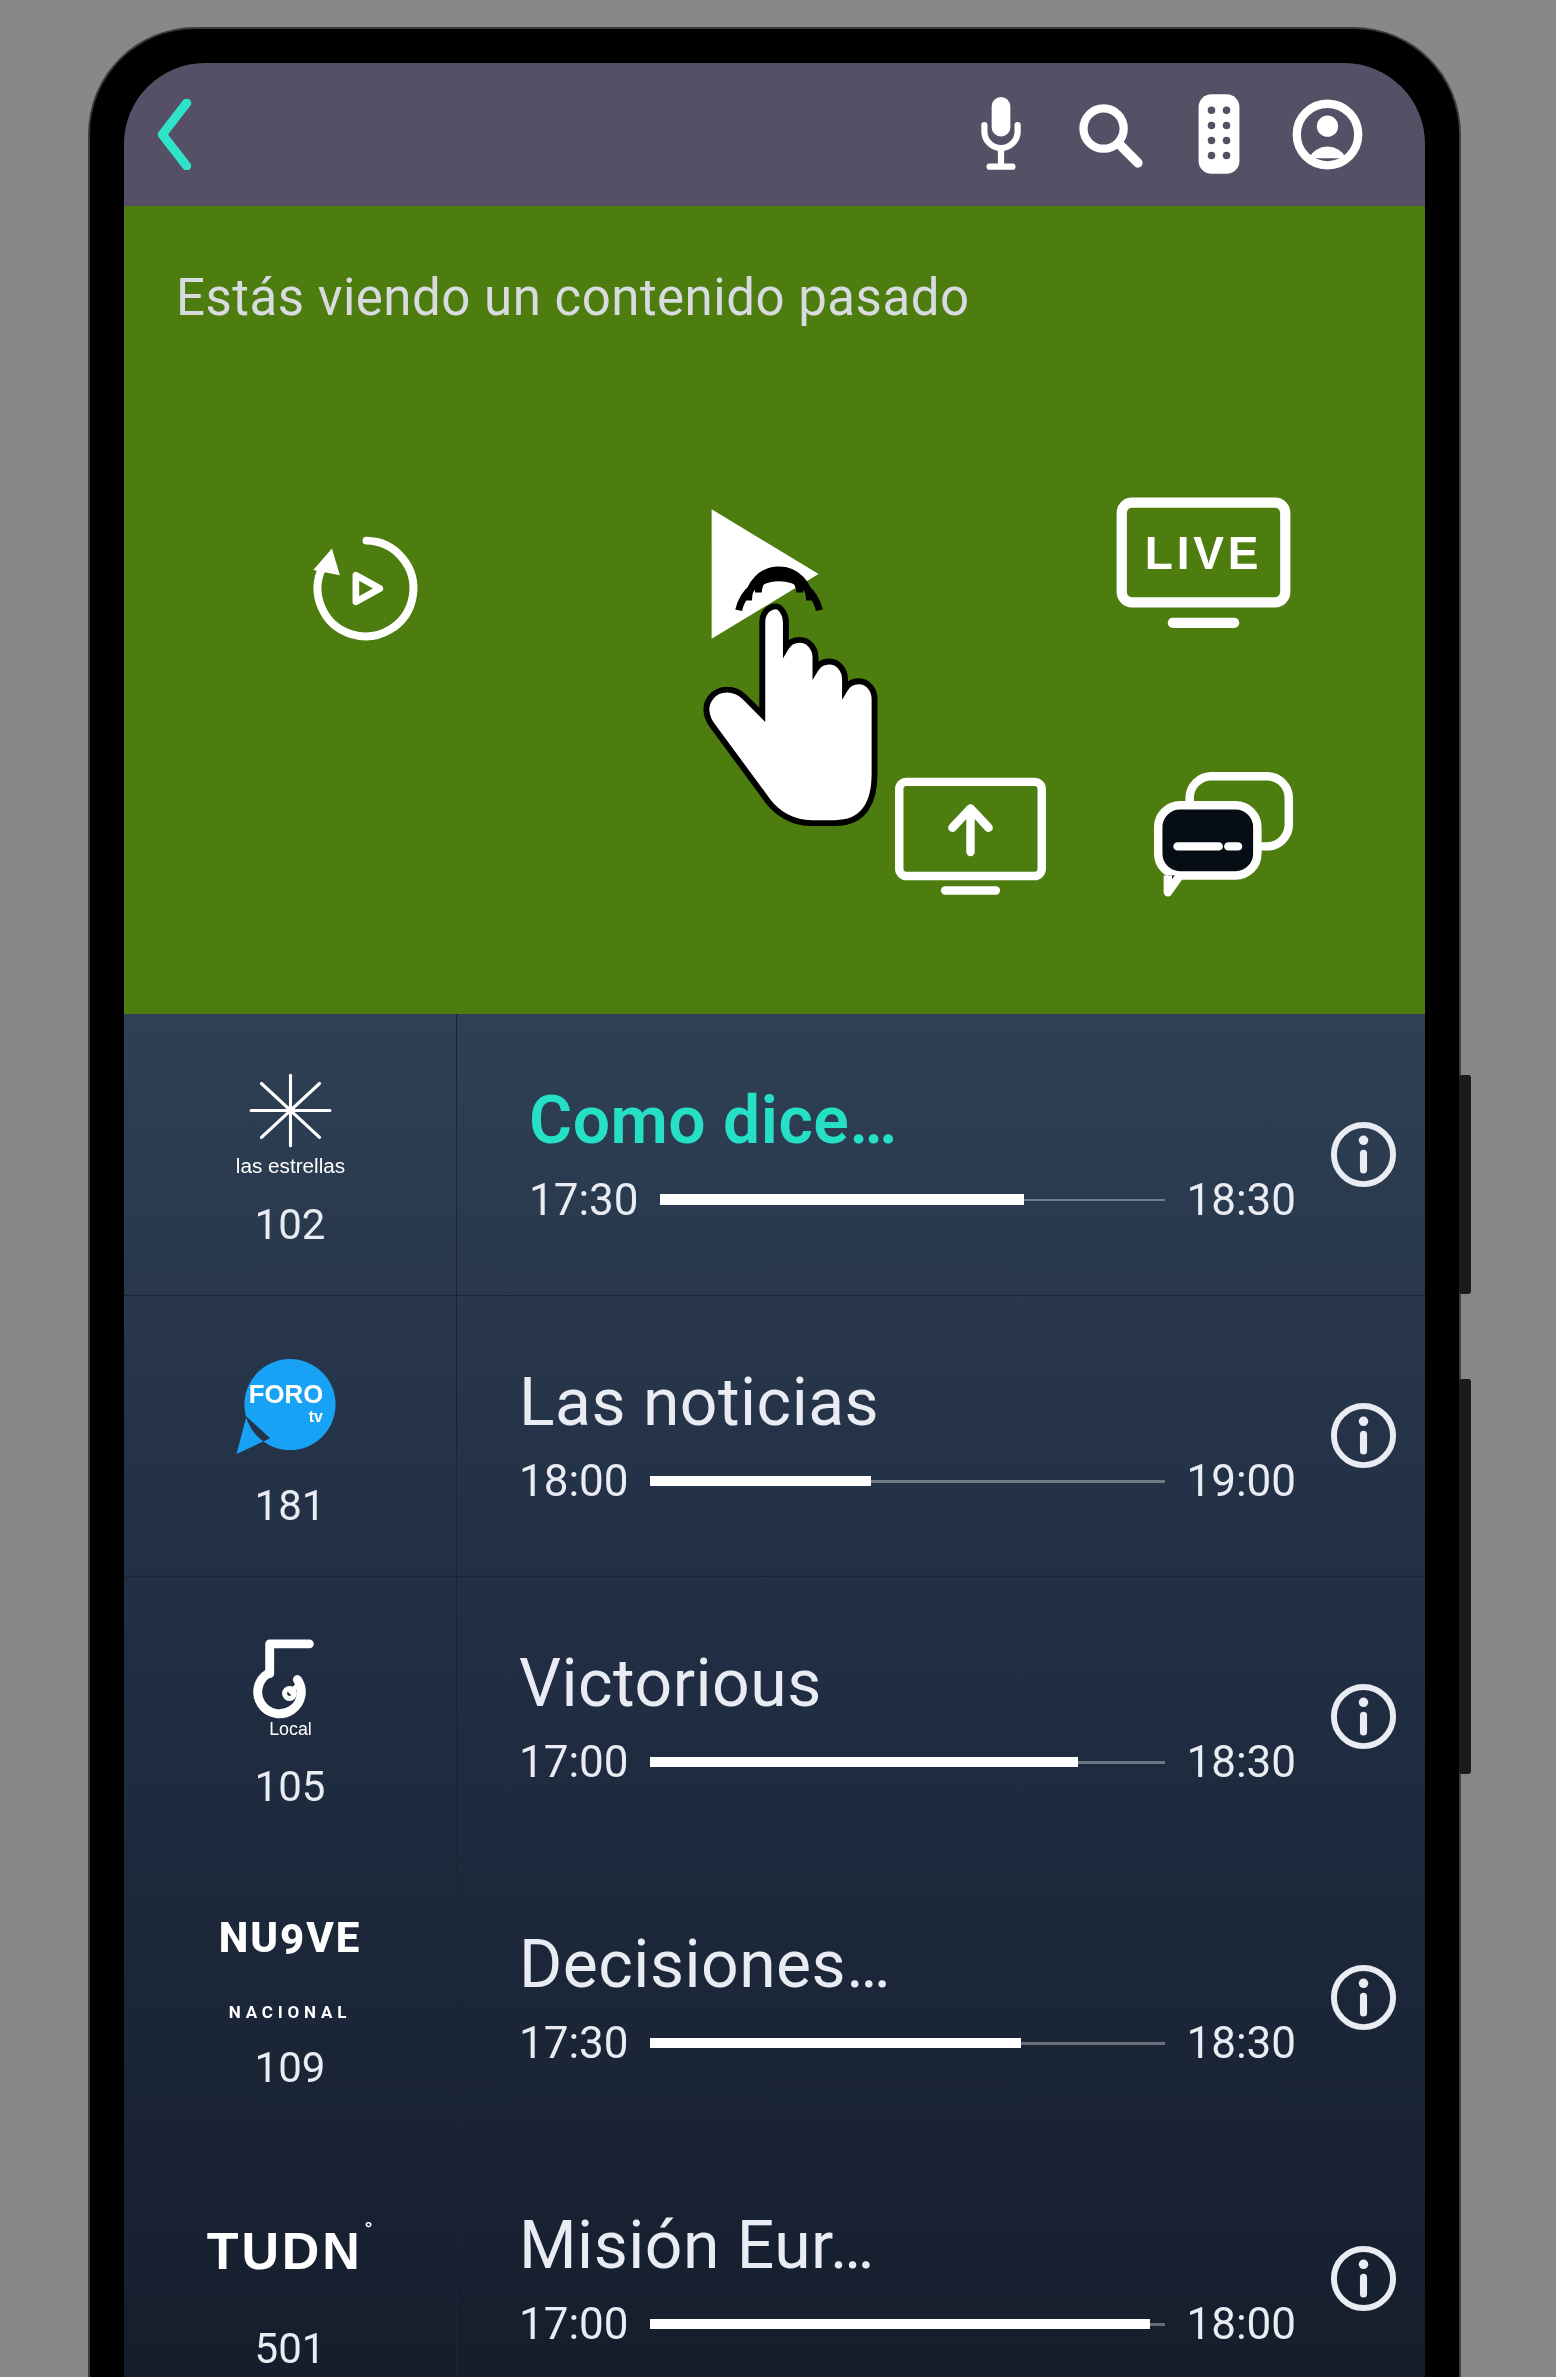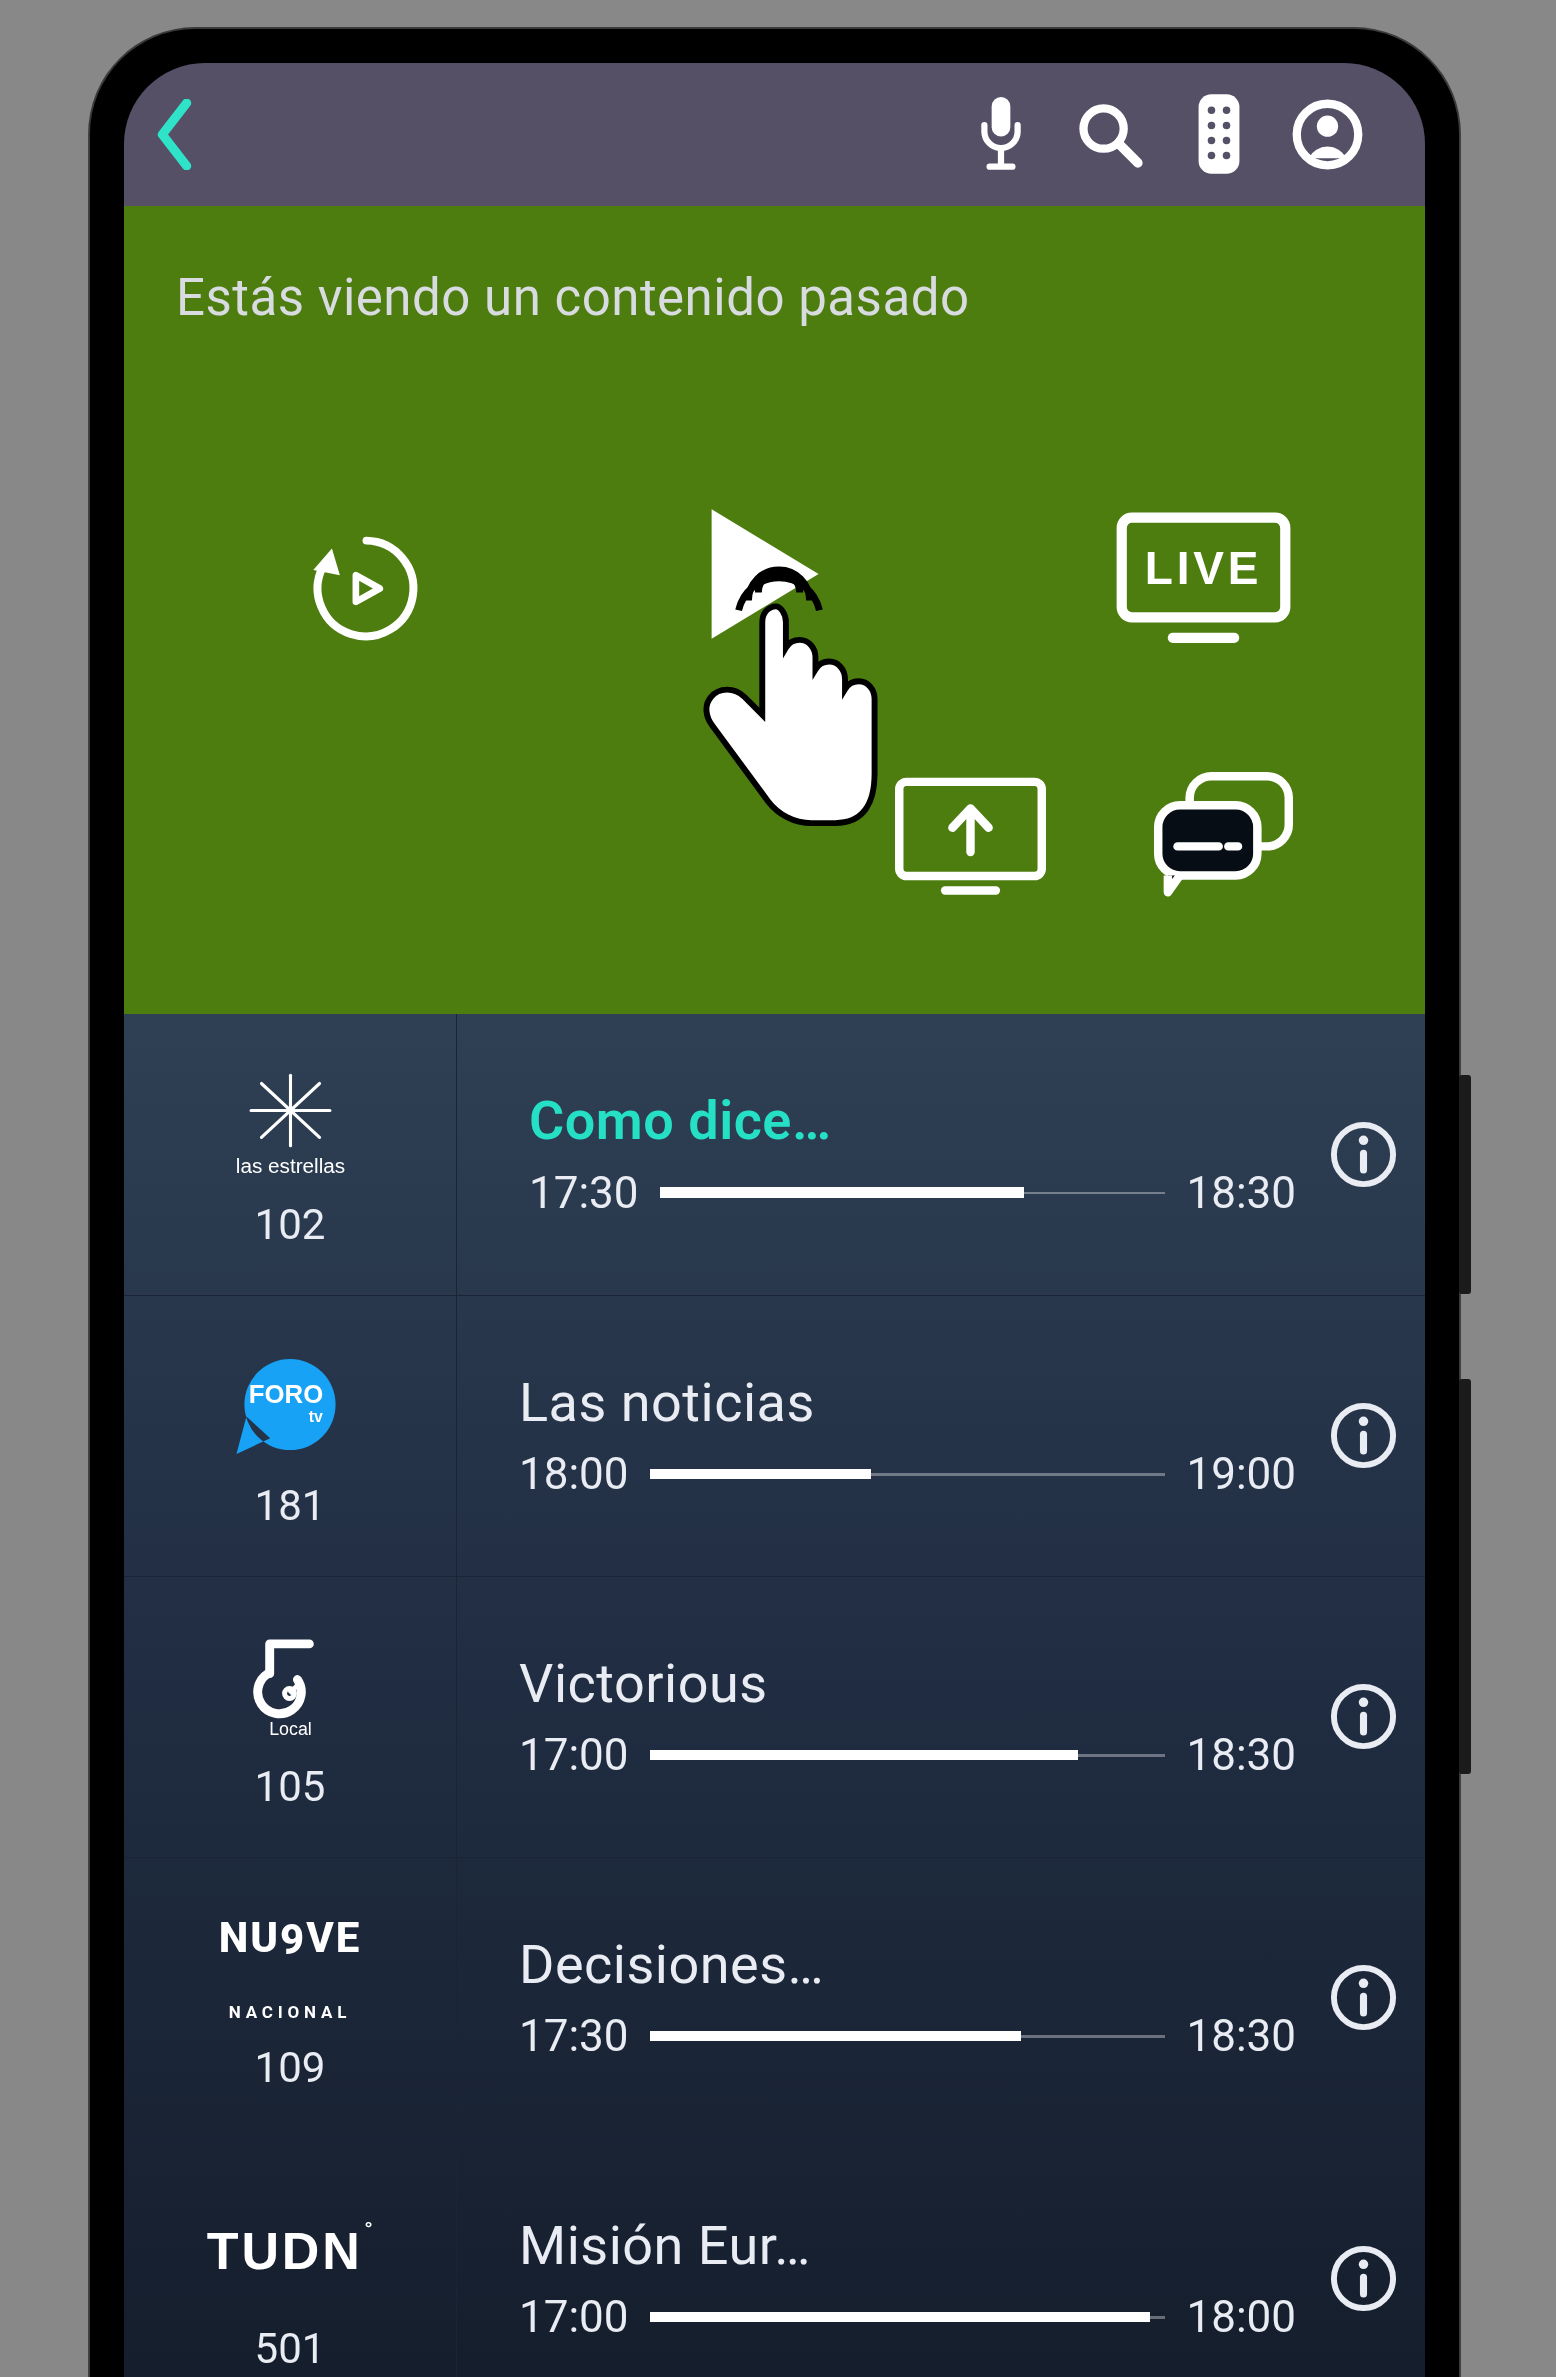--- a/index.html
+++ b/index.html
@@ -87,21 +87,21 @@
     padding-left: 33px;
     letter-spacing: 0.5px;
   }
   .player-controls {
     position: relative;
     height: 666px;
   }
   .ctrl { position: absolute; display:flex; align-items:center; justify-content:center; }
   .ctrl-rewind { left: 138px;  top: 176px;  width: 171px; height: 171px; }
   .ctrl-play   { left: 514px; top: 147px;  width: 200px; height: 200px; }
-  .ctrl-live   { left: 960px; top: 176px;  width: 200px; height: 152px; text-align: center; }
+  .ctrl-live   { left: 960px; top: 161px;  width: 200px; height: 152px; text-align: center; }
   .ctrl-cast   { left: 742px; top: 437px;  width: 171px; height: 143px; }
   .ctrl-cc     { left: 999px; top: 437px;  width: 162px; height: 143px; }
   .hand-pointer { position:absolute; left: 537px; top: 238px; width: 200px; height: 266px; pointer-events:none; }
 
   
   .guide {
     background: linear-gradient(180deg, #2f4054 0%, #222f45 40%, #141d2b 100%);
   }
   .row {
     display: flex;
@@ -140,21 +140,21 @@
   
   .prog-cell {
     flex: 1;
     display: flex;
     align-items: center;
     padding: 0 19px 0 62px;
     gap: 24px;
   }
   .prog-main { flex: 1; min-width: 0; }
   .prog-title {
-    font-size: 54px;
+    font-size: 66px;
     font-weight: 400;
     color: #e9ecf2;
     white-space: nowrap;
     overflow: hidden;
     text-overflow: ellipsis;
     letter-spacing: 0.5px;
     margin-bottom: 14.3px;
   }
   .prog-title.highlight { color: #25e0c5; font-weight: 600; }
 

